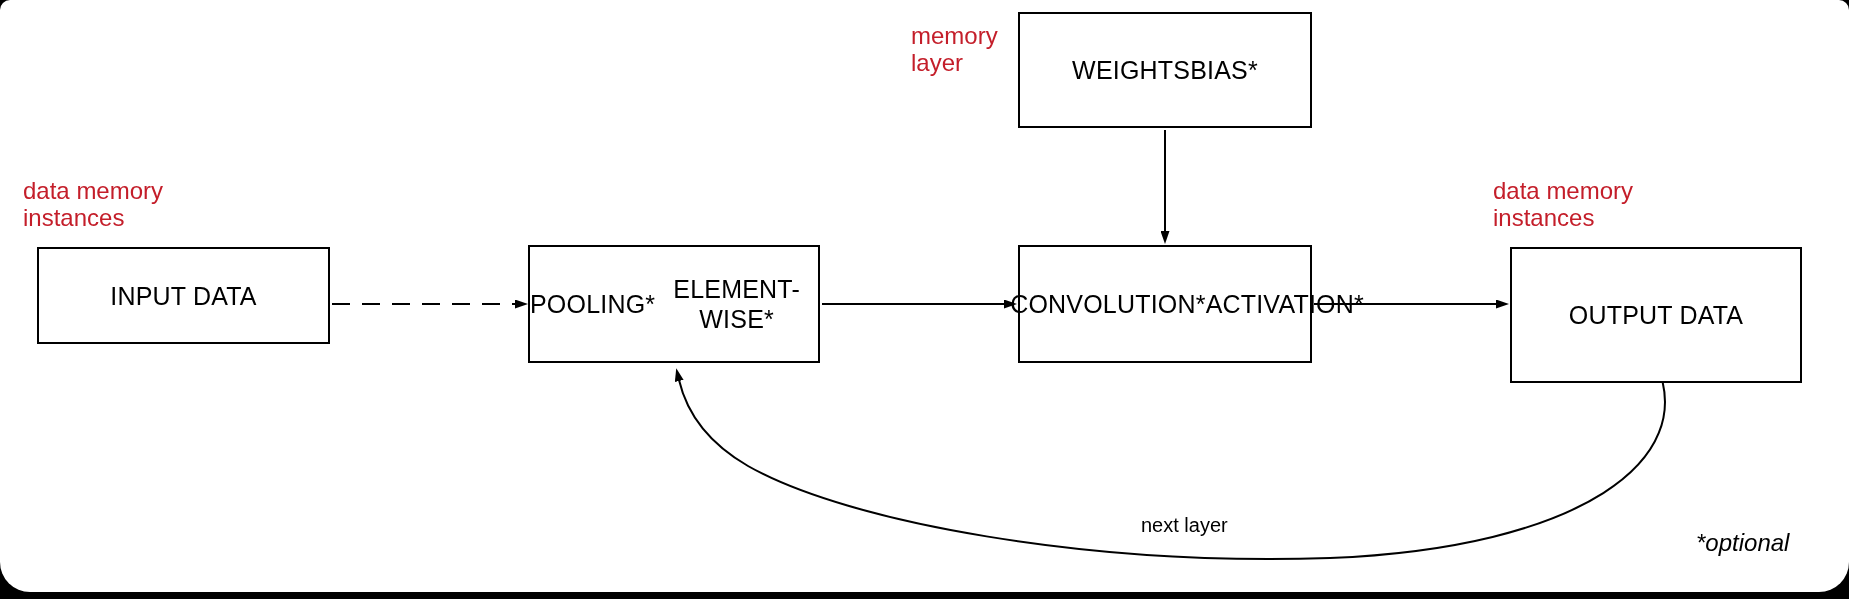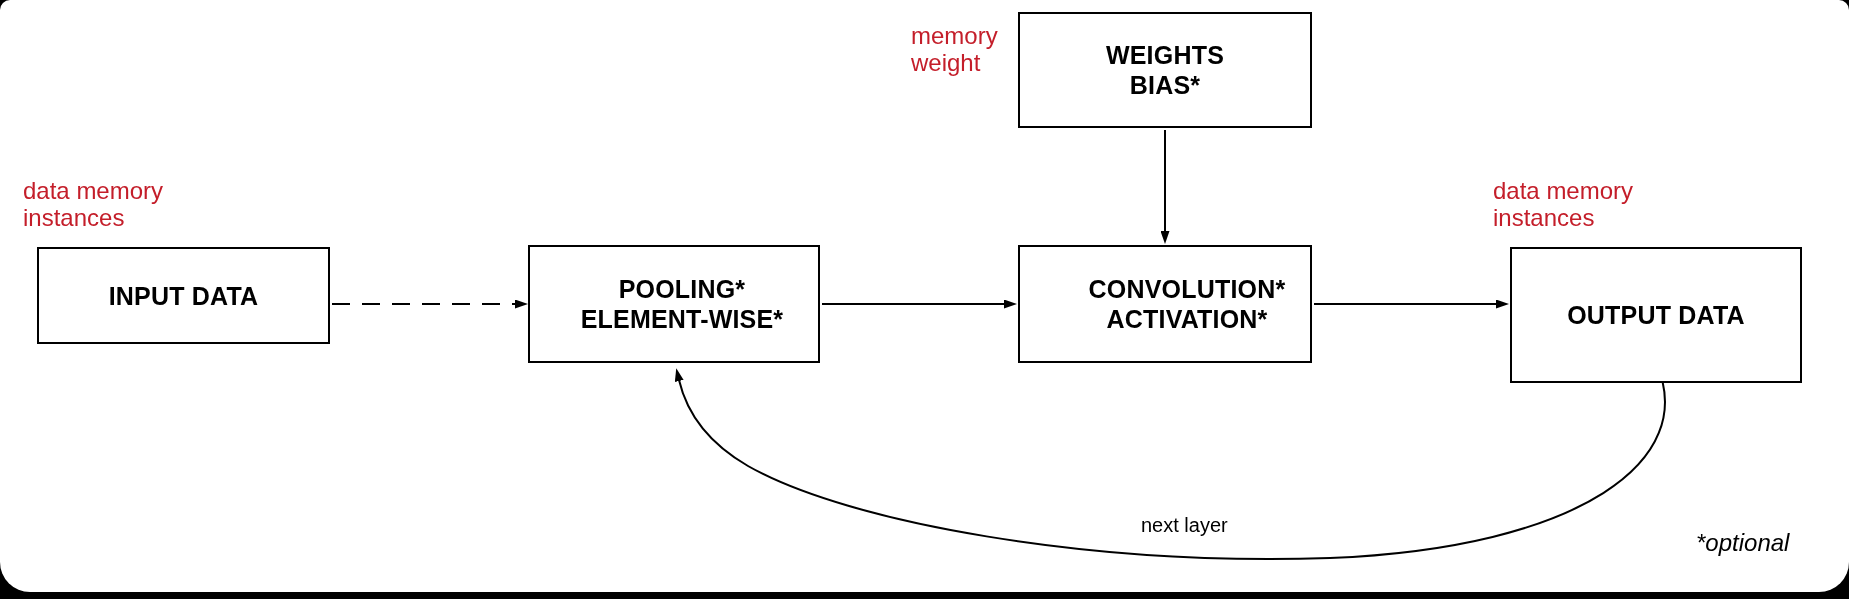--- a/index.html
+++ b/index.html
@@ -29,33 +29,32 @@
     position: absolute;
     left: 0; top: 0;
     pointer-events: none;
   }
   .node {
     position: absolute;
     box-sizing: border-box;
     border: 2px solid #000000;
     background: #ffffff;
     display: flex;
-    flex-direction: column;
+    flex-direction: row;
     align-items: center;
     justify-content: center;
     text-align: center;
     color: #000000;
     font-size: 25px;
     line-height: 30px;
     letter-spacing: 0.2px;
-    font-weight: bold;
   }
   .node span { display: block; }
   #node-input       { left: 37px;   top: 247px; width: 293px; height: 97px; }
-  #node-pooling     { left: 528px;  top: 245px; width: 292px; height: 118px; padding-left: 16px; }
+  #node-pooling     { left: 528px;  top: 245px; width: 292px; height: 118px; }
   #node-weights     { left: 1018px; top: 12px;  width: 294px; height: 116px; }
   #node-convolution { left: 1018px; top: 245px; width: 294px; height: 118px; padding-left: 44px; }
   #node-output      { left: 1510px; top: 247px; width: 292px; height: 136px; }
 
   .annotation-red {
     position: absolute;
     color: #c41e2a;
     font-size: 24px;
     line-height: 27px;
     white-space: nowrap;
@@ -128,21 +127,21 @@
     <span>CONVOLUTION*</span>
     <span>ACTIVATION*</span>
   </div>
 
   <div class="node" id="node-output">
     <span>OUTPUT DATA</span>
   </div>
 
   <div class="annotation-red" id="ann-weight-memory">
     <span>memory</span>
-    <span>weight</span>
+    <span>layer</span>
   </div>
 
   <div class="annotation-red" id="ann-data-mem-left">
     <span>data memory</span>
     <span>instances</span>
   </div>
 
   <div class="annotation-red" id="ann-data-mem-right">
     <span>data memory</span>
     <span>instances</span>

